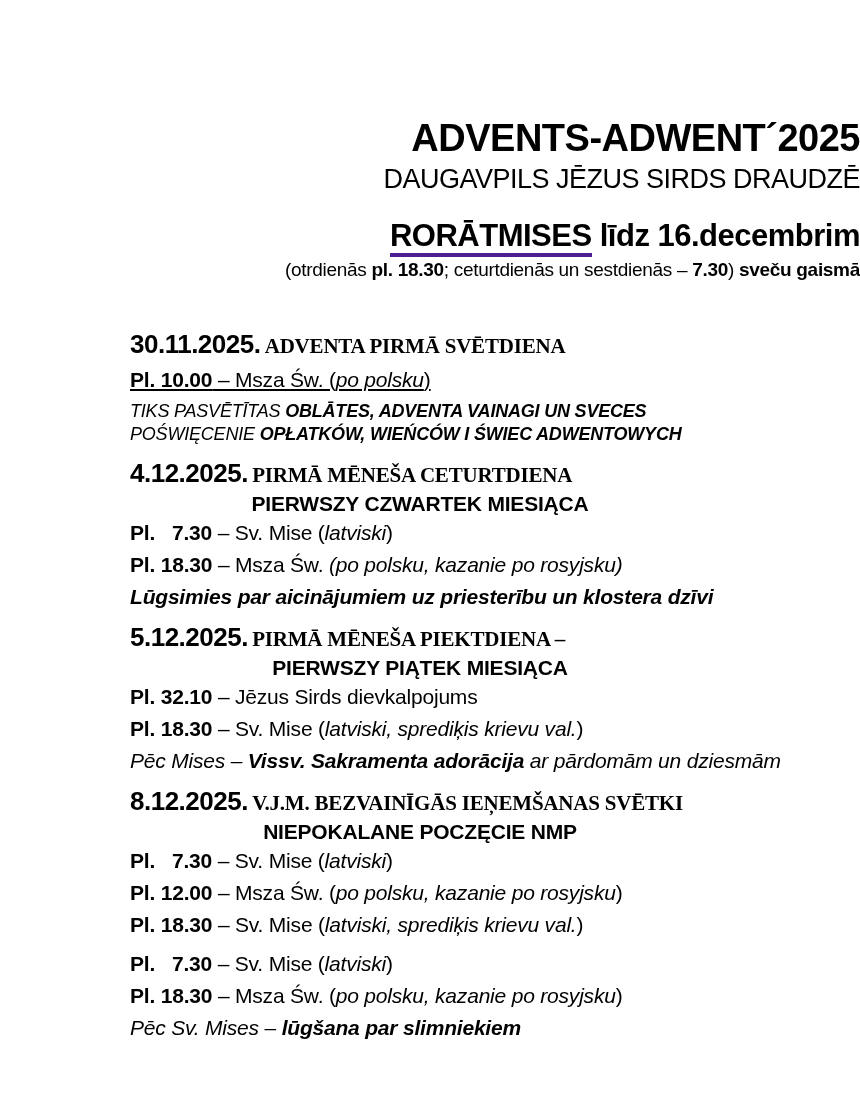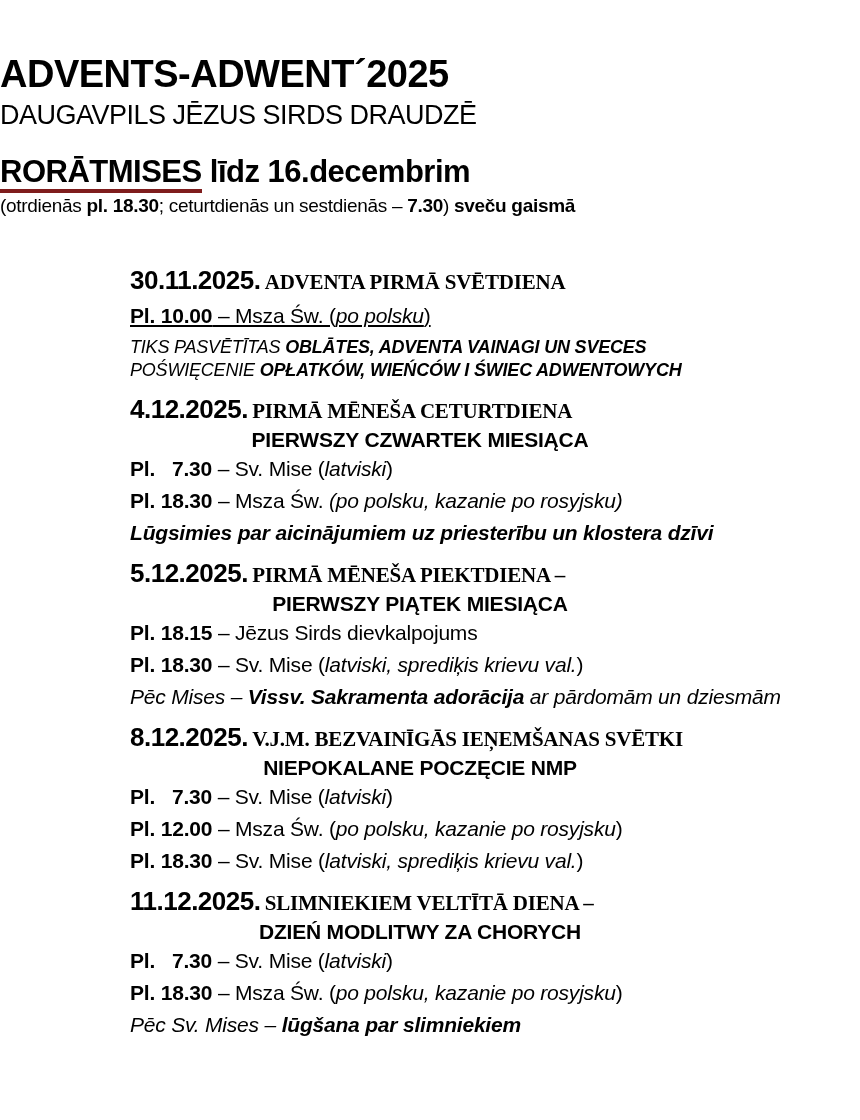--- a/index.html
+++ b/index.html
@@ -7,25 +7,25 @@
   body {
     width: 860px;
     height: 1120px;
     overflow: hidden;
     font-family: "Liberation Sans", "DejaVu Sans", sans-serif;
     color: #000000;
   }
   .page { width: 860px; height: 1120px; background: #ffffff; }
 
   
-  .doc-header { padding-top: 52px; text-align: left; letter-spacing: -0.5px; }
+  .doc-header { padding-top: 116px; text-align: right; letter-spacing: -0.5px; }
   .doc-title-1 { font-size: 38px; font-weight: 700; line-height: 44px; letter-spacing: -0.5px; }
   .doc-title-2 { font-size: 27px; font-weight: 400; line-height: 32px; margin-top: 3px; letter-spacing: -0.5px; }
   .doc-rorate { font-size: 31px; font-weight: 700; line-height: 36px; margin-top: 23px; }
-  .doc-rorate .u { border-bottom: 4px solid #7f1d1d; padding-bottom: 0px; }
+  .doc-rorate .u { border-bottom: 4px solid #4c1d95; padding-bottom: 0px; }
   .doc-subnote { font-size: 19px; line-height: 24px; margin-top: 4px; letter-spacing: -0.3px; }
 
   
   .content { margin-top: 47px; padding-left: 130px; padding-right: 30px; letter-spacing: -0.2px; }
   .section { margin-bottom: 12px; }
   .sec-line1 { line-height: 30px; white-space: nowrap; }
   .sec-date { font-size: 26px; font-weight: 700; letter-spacing: -0.5px; }
   .sec-title { font-size: 21px; font-weight: 700; letter-spacing: -0.2px; font-family: Liberation Serif, serif; }
   .sec-line2 { font-size: 21px; font-weight: 700; line-height: 24px; width: 580px; text-align: center; letter-spacing: -0.2px; }
   .rows { margin-top: 3px; }
@@ -90,21 +90,21 @@
 
   <section class="section">
     <div class="sec-heading">
       <div class="sec-line1">
         <span class="sec-date">5.12.2025.</span>
         <span class="sec-title"> PIRMĀ MĒNEŠA PIEKTDIENA –</span>
       </div>
       <div class="sec-line2">PIERWSZY PIĄTEK MIESIĄCA</div>
     </div>
     <div class="rows">
-            <div class="row"><span class="b">Pl. 18.15</span><span> – Jēzus Sirds dievkalpojums</span></div>
+            <div class="row"><span class="b">Pl. 32.10</span><span> – Jēzus Sirds dievkalpojums</span></div>
             <div class="row"><span class="b">Pl. 18.30</span><span> – Sv. Mise (</span><span class="i">latviski, sprediķis krievu val.</span><span>)</span></div>
           </div>
     <div class="notes">
             <div class="note-plain"><span class="i">Pēc Mises – </span><span class="b i">Vissv. Sakramenta adorācija</span><span class="i"> ar pārdomām un dziesmām</span></div>
           </div>
   </section>
 
   <section class="section">
     <div class="sec-heading">
       <div class="sec-line1">
@@ -115,27 +115,20 @@
     </div>
     <div class="rows">
             <div class="row"><span class="b">Pl.&nbsp;&nbsp;&nbsp;7.30</span><span> – Sv. Mise (</span><span class="i">latviski</span><span>)</span></div>
             <div class="row"><span class="b">Pl. 12.00</span><span> – Msza Św. (</span><span class="i">po polsku, kazanie po rosyjsku</span><span>)</span></div>
             <div class="row"><span class="b">Pl. 18.30</span><span> – Sv. Mise (</span><span class="i">latviski, sprediķis krievu val.</span><span>)</span></div>
           </div>
 
   </section>
 
   <section class="section">
-    <div class="sec-heading">
-      <div class="sec-line1">
-        <span class="sec-date">11.12.2025.</span>
-        <span class="sec-title"> SLIMNIEKIEM VELTĪTĀ DIENA –</span>
-      </div>
-      <div class="sec-line2">DZIEŃ MODLITWY ZA CHORYCH</div>
-    </div>
     <div class="rows">
             <div class="row"><span class="b">Pl.&nbsp;&nbsp;&nbsp;7.30</span><span> – Sv. Mise (</span><span class="i">latviski</span><span>)</span></div>
             <div class="row"><span class="b">Pl. 18.30</span><span> – Msza Św. (</span><span class="i">po polsku, kazanie po rosyjsku</span><span>)</span></div>
           </div>
     <div class="notes">
             <div class="note-plain"><span class="i">Pēc Sv. Mises – </span><span class="b i">lūgšana par slimniekiem</span></div>
           </div>
   </section>
 </div>
   </main>

